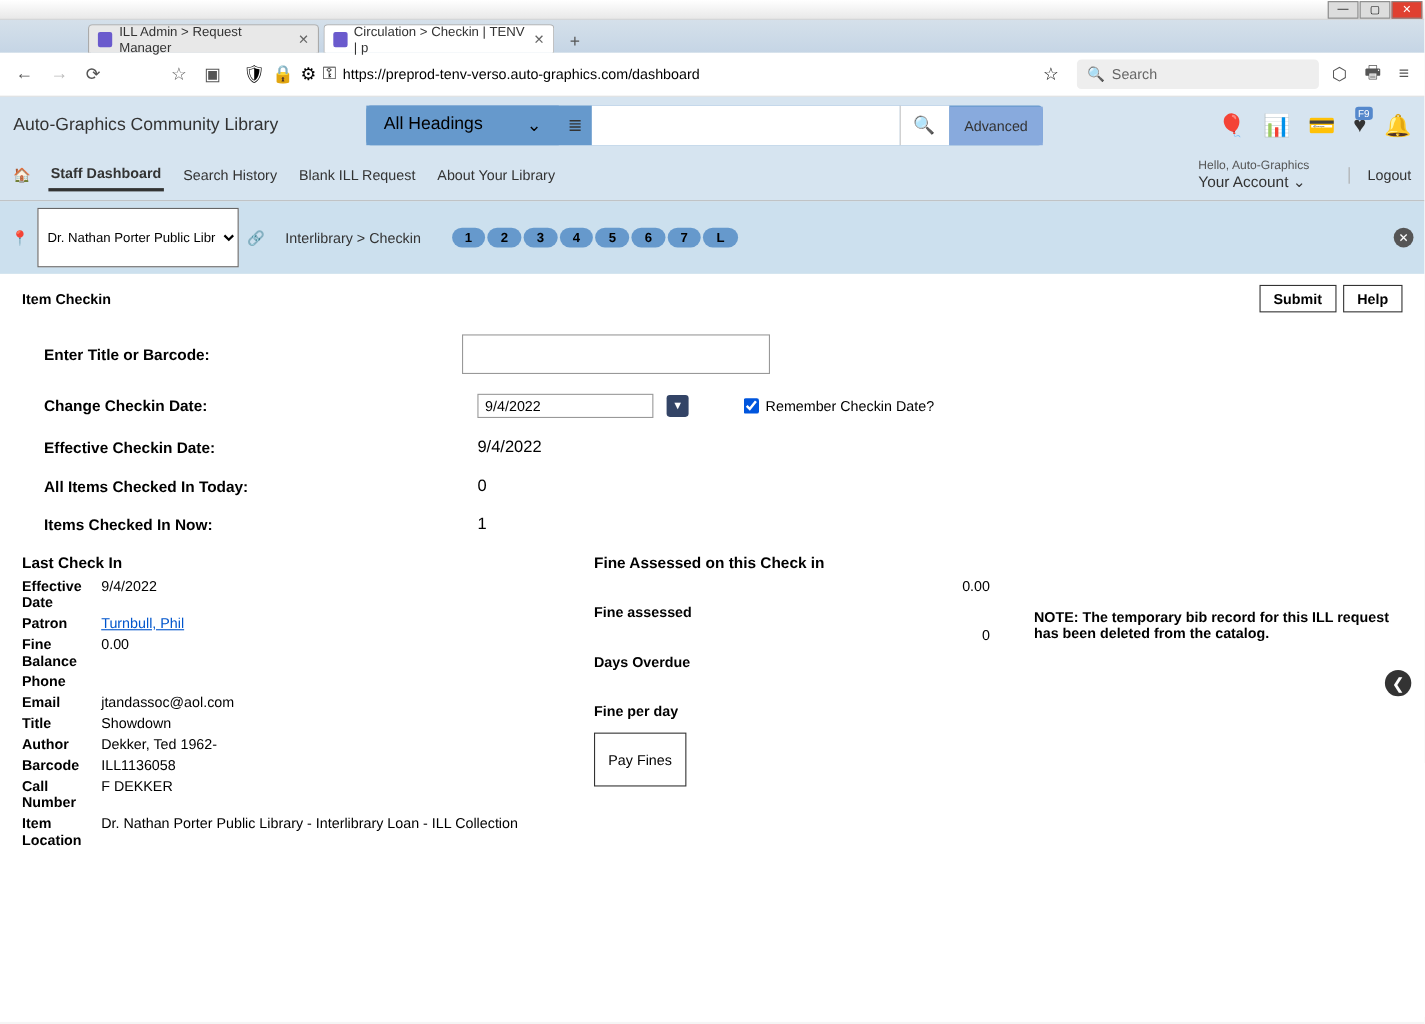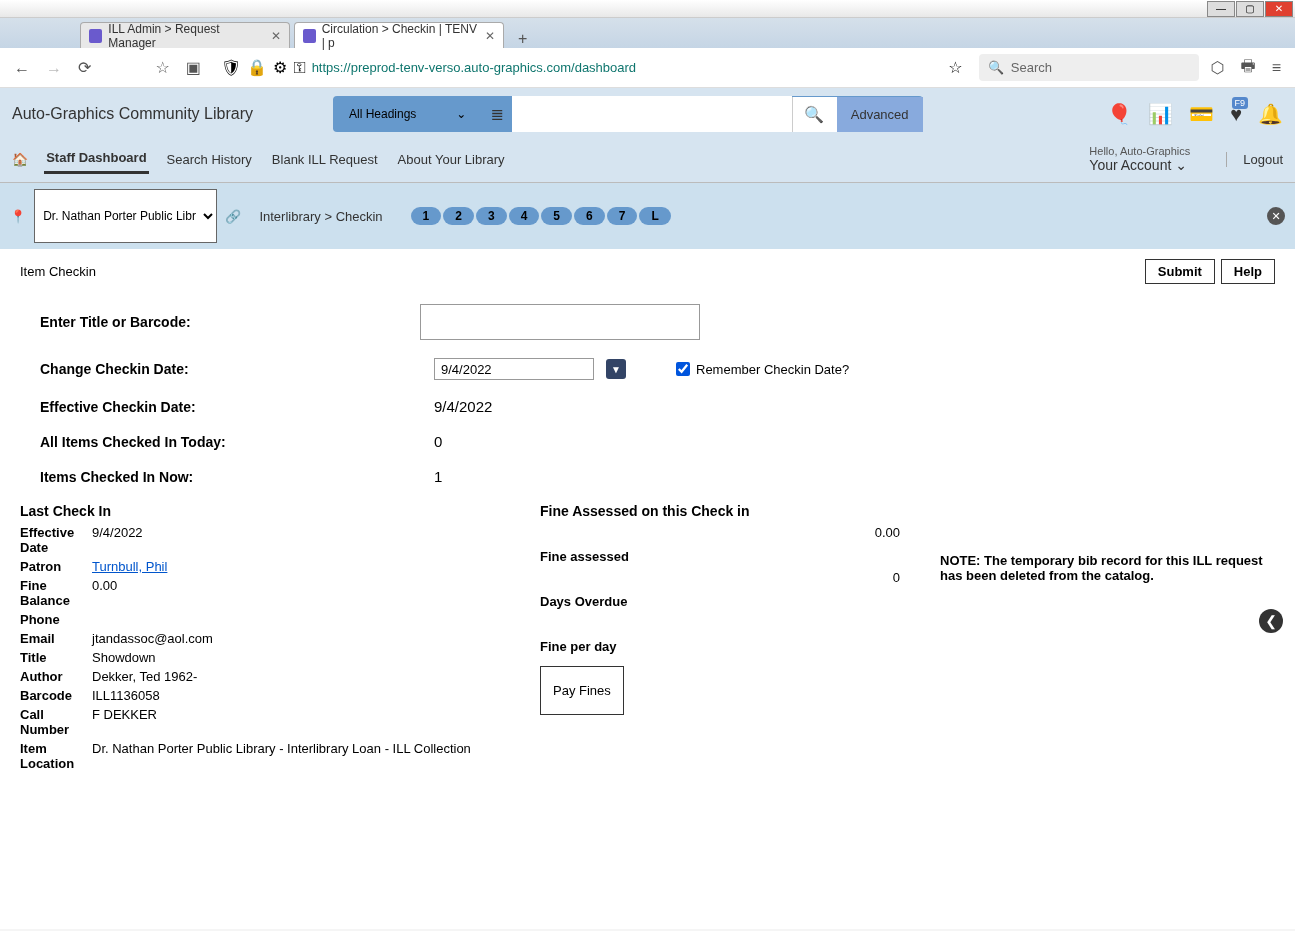--- a/index.html
+++ b/index.html
@@ -12,27 +12,27 @@
 .tab-bar { background: linear-gradient(#d5e0ea, #c5d5e5); height: 30px; display: flex; align-items: flex-end; padding-left: 80px; }
 .tab { background: #e8e8e8; border: 1px solid #aaa; border-bottom: none; border-radius: 4px 4px 0 0; height: 26px; display: flex; align-items: center; padding: 0 8px; margin-right: 4px; font-size: 12px; color: #333; max-width: 210px; }
 .tab.active { background: #fff; }
 .tab-icon { width: 14px; height: 14px; background: #6a5acd; border-radius: 2px; margin-right: 6px; display: inline-block; }
 .tab-close { margin-left: 8px; color: #666; font-size: 12px; }
 .new-tab { margin-left: 10px; color: #555; font-size: 16px; }
 
 .addr-bar { background: #fff; height: 40px; display: flex; align-items: center; padding: 0 10px; border-bottom: 1px solid #ddd; gap: 8px; }
 .nav-icon { color: #555; font-size: 16px; padding: 4px; }
 .url-box { flex: 1; display: flex; align-items: center; gap: 6px; padding: 0 8px; }
-.url-text { color: #0f766e; font-size: 13px; }
+.url-text { color: #000000; font-size: 13px; }
 .search-box { background: #eee; border-radius: 4px; padding: 6px 10px; width: 220px; display: flex; align-items: center; gap: 6px; color: #666; font-size: 13px; }
 
 .app-header { background: #d6e4f0; padding: 8px 12px; display: flex; align-items: center; }
 .library-title { font-size: 16px; color: #333; margin-right: 80px; }
 .search-controls { display: flex; align-items: center; background: #6699cc; border-radius: 4px; }
-.dropdown { background: #6699cc; color: #000; padding: 8px 16px; border: none; display: flex; align-items: flex-end; gap: 40px; font-size: 12px; }
+.dropdown { background: #6699cc; color: #000; padding: 8px 16px; border: none; display: flex; align-items: flex-start; gap: 40px; font-size: 16px; }
 .stack-icon { color: #333; padding: 0 8px; }
 .search-input { width: 280px; height: 36px; border: none; padding: 0 8px; }
 .search-btn { background: #fff; padding: 8px 12px; color: #6699cc; font-size: 16px; border-left: 1px solid #ccc; }
 .adv-btn { background: #88aadd; color: #333; padding: 10px 14px; font-size: 13px; }
 .header-icons { margin-left: auto; display: flex; align-items: center; gap: 16px; }
 .hdr-icon { font-size: 20px; color: #333; position: relative; }
 .badge { position: absolute; top: -6px; right: -6px; background: #5588cc; color: #fff; font-size: 9px; padding: 1px 3px; border-radius: 3px; }
 
 .nav-row { background: #d6e4f0; padding: 4px 12px 8px; display: flex; align-items: center; gap: 16px; font-size: 13px; border-bottom: 1px solid #bbb; }
 .nav-link { color: #333; text-decoration: none; padding: 6px 2px; }
@@ -44,21 +44,21 @@
 
 .sub-bar { background: #cce0ee; padding: 6px 10px; display: flex; align-items: center; gap: 8px; font-size: 13px; }
 .loc-sel { border: 1px solid #666; padding: 18px 4px; font-size: 12px; background: #fff; max-width: 200px; }
 .breadcrumb { color: #333; margin-left: 10px; }
 .num-pills { display: flex; gap: 2px; margin-left: 20px; }
 .pill { background: #6699cc; color: #000; padding: 2px 12px; border-radius: 10px; font-size: 12px; font-weight: bold; }
 .close-sub { margin-left: auto; background: #555; color: #fff; width: 18px; height: 18px; border-radius: 50%; display: flex; align-items: center; justify-content: center; font-size: 11px; }
 
 .content { background: #fff; padding: 10px 20px; position: relative; min-height: 680px; }
 .page-title-row { display: flex; align-items: center; margin-bottom: 20px; }
-.page-title { font-size: 13px; font-weight: normal; }
+.page-title { font-size: 13px; font-weight: bold; }
 .btn-group { margin-left: auto; display: flex; gap: 6px; }
 .btn { border: 1px solid #333; background: #fff; padding: 4px 12px; font-size: 13px; font-weight: bold; }
 
 .form-row { display: flex; align-items: center; margin-bottom: 18px; }
 .form-label { width: 400px; font-size: 14px; font-weight: bold; padding-left: 20px; }
 .barcode-input { width: 280px; height: 36px; border: 1px solid #999; padding: 0 6px; }
 .date-input { width: 160px; height: 22px; border: 1px solid #999; padding: 0 6px; font-size: 13px; margin-left: 14px; }
 .cal-icon { width: 20px; height: 20px; background: #334466; color: #fff; margin-left: 12px; display: inline-flex; align-items: center; justify-content: center; font-size: 10px; border-radius: 3px; }
 .remember { margin-left: 50px; display: flex; align-items: center; gap: 6px; font-size: 13px; }
 .checkbox { width: 14px; height: 14px; accent-color: #0055dd; }

